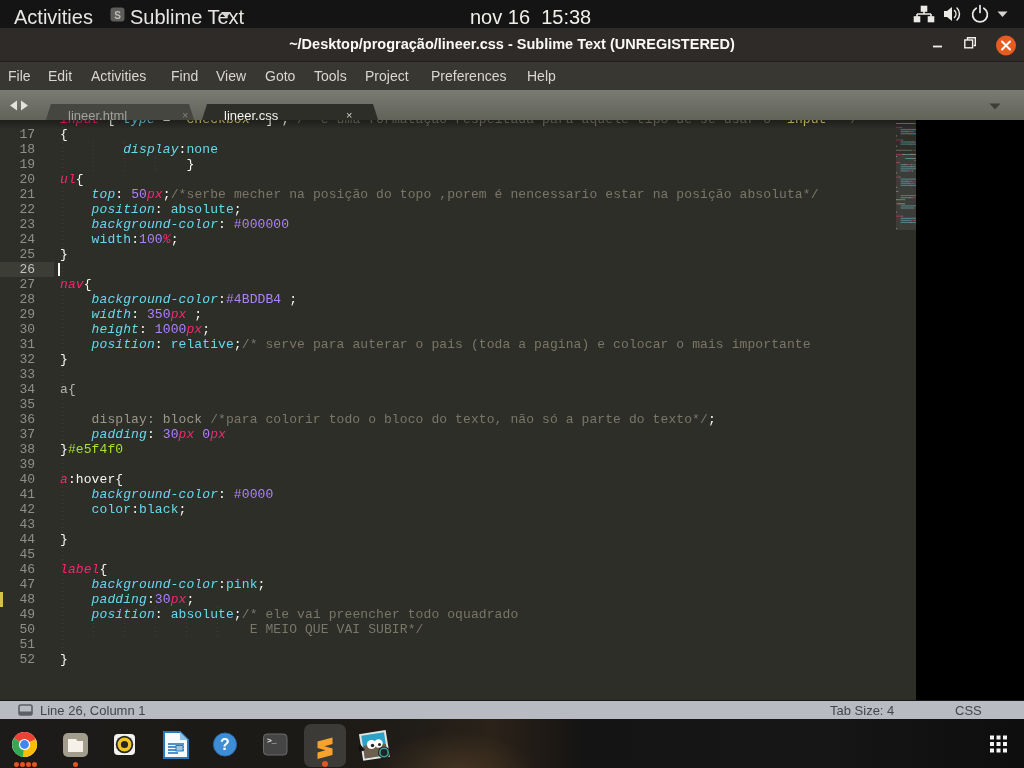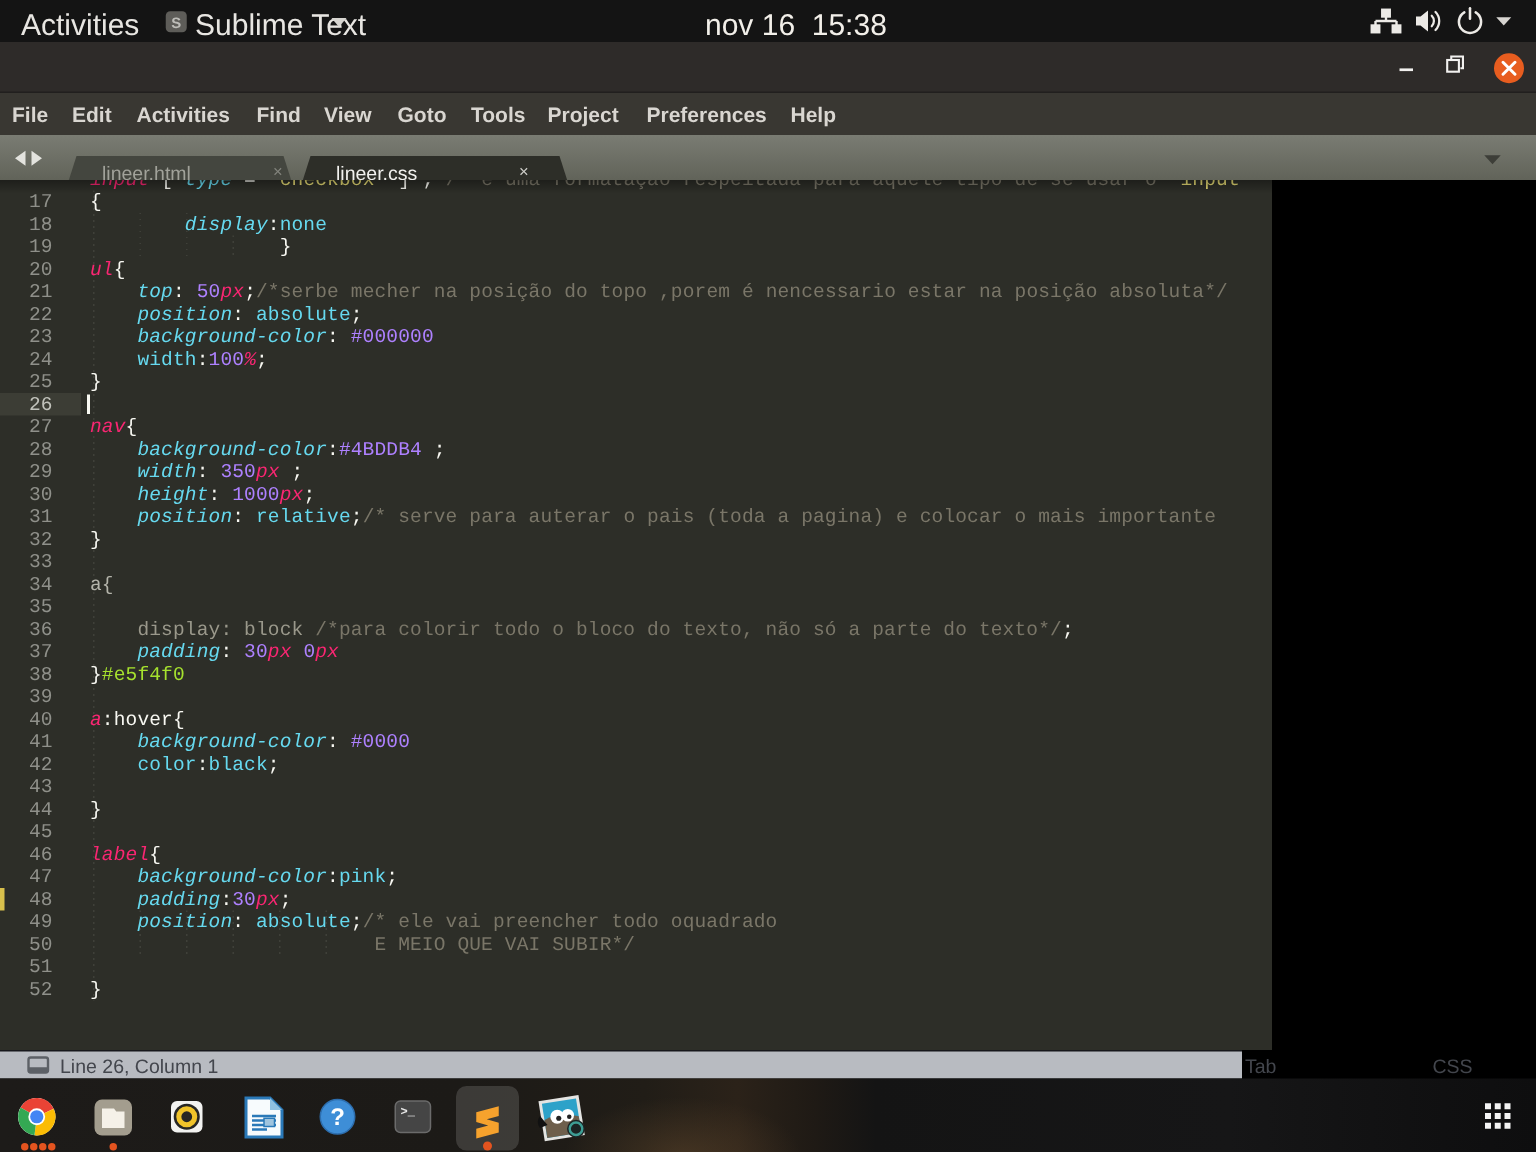--- a/index.html
+++ b/index.html
@@ -13,36 +13,36 @@
   #activities { left:14px; }
   #subl-name { left:130px; }
   #clock { left:470px; color:#f2efe9; }
 
   
   #titlebar { left:0; top:28px; width:1024px; height:34px; background:#2e2b29; border-bottom:1px solid #211f1e; }
   #title { position:absolute; top:8px; left:0; width:100%; text-align:center; color:#fbfaf8; font-size:14.5px; font-weight:bold; }
 
   
   #menubar { left:0; top:62px; width:1024px; height:28px; background:#393732; color:#d9d6d1; font-size:14px; }
-  #menubar span { position:absolute; top:6px;font-weight:bold; }
+  #menubar span { position:absolute; top:6px; }
 
   
   #tabbar { left:0; top:90px; width:1024px; height:30px; background:linear-gradient(#7a7c73,#616359); }
   .tab { position:absolute; bottom:0; height:16px; font-size:13px; }
   #tab1 { left:44px; width:152px; background:#44463f; color:#a1a29a;
           clip-path:polygon(7px 0, 145px 0, 152px 22px, 0 22px); }
   #tab2 { left:200px; width:180px; background:#2d2e28; color:#f2f2ef;
           clip-path:polygon(7px 0, 173px 0, 180px 22px, 0 22px); }
   .tab .lbl { position:absolute; top:4px; left:24px; }
   .tab .x { position:absolute; top:5px; font-size:11px; }
   #tab1 .x { left:138px; color:#83847d; }
   #tab2 .x { left:146px; color:#cfcfca; }
 
   
-  #editor { left:0; top:120px; width:848px; height:580px; background:#2d2e28; overflow:hidden; }
+  #editor { left:0; top:120px; width:916px; height:580px; background:#2d2e28; overflow:hidden; }
   #editor .shadow { position:absolute; left:0; top:0; width:100%; height:9px;
       background:linear-gradient(rgba(0,0,0,0.34),rgba(0,0,0,0)); z-index:5; }
   #gutterhl { left:0; top:142px; width:54px; height:15px; background:#3c3d35; }
   #dirty48 { left:0; top:472px; width:3px; height:15px; background:#d8c04c; }
   #cursor { left:58px; top:143px; width:2px; height:13px; background:#f8f8f2; z-index:3; }
 
   #code { position:absolute; left:0; top:-8px; font-family:"Liberation Mono", monospace;
           font-size:13px; line-height:15px; letter-spacing:0.1px; white-space:pre; color:#f8f8f2; }
   #code .row { height:15px; }
   #code .g { display:inline-block; width:35px; text-align:right; color:#8f908a; letter-spacing:0; }
@@ -53,21 +53,21 @@
   .c { color:#66d9ef; }
   .ci { color:#66d9ef; font-style:italic; }
   .pu { color:#ae81ff; }
   .gr { color:#7a7668; }
   .gy { color:#9a988b; }
   .gn { color:#a6e22e; }
   .ye { color:#e6db74; }
   .lg { color:#b4b4aa; }
 
   
-  #statusbar { left:0; top:700px; width:828px; height:19px; background:#b8bbc1; border-top:1px solid #17181c; color:#43464d; font-size:13px; }
+  #statusbar { left:0; top:700px; width:1024px; height:19px; background:#b8bbc1; border-top:1px solid #17181c; color:#43464d; font-size:13px; }
   #statusbar span { position:absolute; top:2px; }
 
   
   #dock { left:0; top:719px; width:1024px; height:49px;
     background:
       radial-gradient(ellipse 110px 55px at 455px 52px, rgba(110,80,48,0.42), rgba(0,0,0,0) 72%),
       linear-gradient(90deg, #1d1b19 0%, #1c1a17 30%, #211d17 42%, #2b2219 48%, #1f1a15 53%, #141414 57%, #161617 80%, #101011 94%, #0e0e0f 100%);
   }
   .dot { position:absolute; width:5px; height:5px; border-radius:50%; background:#e4541f; }
 </style>
@@ -102,20 +102,21 @@
     <line x1="10" y1="1.5" x2="10" y2="8.5" stroke="#eceae6" stroke-width="1.7" stroke-linecap="round"></line>
   </svg>
   <svg class="abs" style="left:996px;top:10px" width="13" height="8" viewBox="0 0 13 8">
       <path d="M1.5 1.5 L11.5 1.5 L6.5 7 Z" fill="#d7d5d1"></path>
     </svg>
 
   <span class="txt" id="clock">nov 16&nbsp;&nbsp;15:38</span>
 </div>
 
 <div id="titlebar" class="abs">
+  <div id="title">~/Desktop/progração/lineer.css - Sublime Text (UNREGISTERED)</div>
 
   <svg class="abs" style="left:928px;top:0" width="96" height="34" viewBox="0 0 96 34">
     <line x1="5" y1="18.5" x2="14" y2="18.5" stroke="#f2f1ef" stroke-width="1.8"></line>
     <path d="M39.5 12 L39.5 9.7 L47.3 9.7 L47.3 17.5 L45.6 17.5" stroke="#f2f1ef" stroke-width="1.4" fill="none"></path>
     <rect x="36.8" y="12" width="7.8" height="7.8" stroke="#f2f1ef" stroke-width="1.4" fill="none"></rect>
     <circle cx="78" cy="17.5" r="10" fill="#e85d1f"></circle>
     <path d="M74 13.5 L82 21.5 M82 13.5 L74 21.5" stroke="#fff" stroke-width="2" stroke-linecap="round"></path>
   </svg>
 </div>
 

